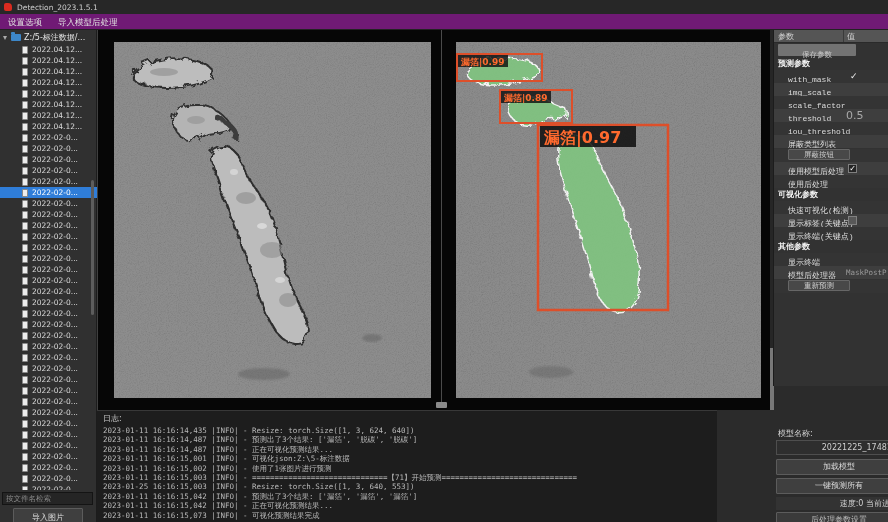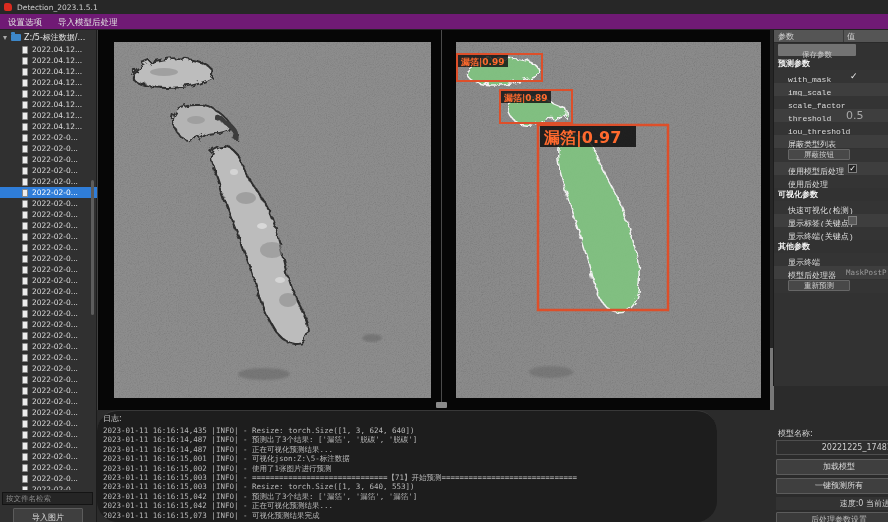--- a/index.html
+++ b/index.html
@@ -37,21 +37,21 @@
   .center{position:absolute;left:97px;top:30px;width:676px;height:380px;background:#060606;border-left:1px solid #3f3f3f;}
   .img-wrap{position:absolute;top:12px;height:356px;}
   .img-left{left:16px;width:317px;}
   .img-right{left:358px;width:305px;}
   .splitter-line{position:absolute;left:343px;top:0;width:1px;height:374px;background:#4a4a4a;}
   .splitter-handle{position:absolute;left:338px;top:372px;width:11px;height:6px;background:#8a8a8a;border-radius:1px;}
   .center-scroll-track{position:absolute;left:672px;top:0;width:4px;height:380px;background:#262626;}
   .center-scroll-thumb{position:absolute;left:0;top:318px;width:4px;height:62px;background:#787878;}
 
   
-  .logpane{position:absolute;left:97px;top:410px;width:620px;height:112px;background:#1d1d1d;border-top:1px solid #383838;padding:2px 6px;overflow:hidden;border-radius:21px;}
+  .logpane{position:absolute;left:97px;top:410px;width:620px;height:112px;background:#1d1d1d;border-top:1px solid #383838;padding:2px 6px;overflow:hidden;}
   .log-title{font-size:8px;color:#c8c8c8;margin-bottom:2px;}
   .log-line{font-family:"DejaVu Sans Mono",monospace;font-size:7.5px;line-height:9.4px;color:#b9b9b9;white-space:nowrap;}
 
   
   .rpanel{position:absolute;left:773px;top:30px;width:115px;height:356px;background:#323232;border-left:1px solid #1c1c1c;}
   .param-header{display:flex;height:13px;background:#555;border-bottom:1px solid #2a2a2a;}
   .ph-cell{font-size:8px;color:#d6d6d6;line-height:13px;}
   .ph-param{width:70px;padding-left:4px;border-right:1px solid #3a3a3a;}
   .ph-value{padding-left:3px;}
   .save-row{height:14px;display:flex;align-items:center;}
@@ -344,21 +344,21 @@
 
   <div class="logpane">
     <div class="log-title">日志:</div>
     <div id="log-lines">
         <div class="log-line">2023-01-11 16:16:14,435 |INFO| - Resize: torch.Size([1, 3, 624, 640])</div>
         <div class="log-line">2023-01-11 16:16:14,487 |INFO| - 预测出了3个结果: ['漏箔', '脱碳', '脱碳']</div>
         <div class="log-line">2023-01-11 16:16:14,487 |INFO| - 正在可视化预测结果...</div>
         <div class="log-line">2023-01-11 16:16:15,001 |INFO| - 可视化json:Z:\5-标注数据</div>
         <div class="log-line">2023-01-11 16:16:15,002 |INFO| - 使用了1张图片进行预测</div>
         <div class="log-line">2023-01-11 16:16:15,003 |INFO| - ==============================【71】开始预测==============================</div>
-        <div class="log-line">2023-01-11 16:16:15,003 |INFO| - Resize: torch.Size([1, 3, 640, 553])</div>
+        <div class="log-line">2023-01-25 16:16:15,003 |INFO| - Resize: torch.Size([1, 3, 640, 553])</div>
         <div class="log-line">2023-01-11 16:16:15,042 |INFO| - 预测出了3个结果: ['漏箔', '漏箔', '漏箔']</div>
         <div class="log-line">2023-01-11 16:16:15,042 |INFO| - 正在可视化预测结果...</div>
         <div class="log-line">2023-01-11 16:16:15,073 |INFO| - 可视化预测结果完成</div>
       </div>
   </div>
 
   <div class="rpanel">
     <div class="param-header">
       <div class="ph-cell ph-param">参数</div>
       <div class="ph-cell ph-value">值</div>

